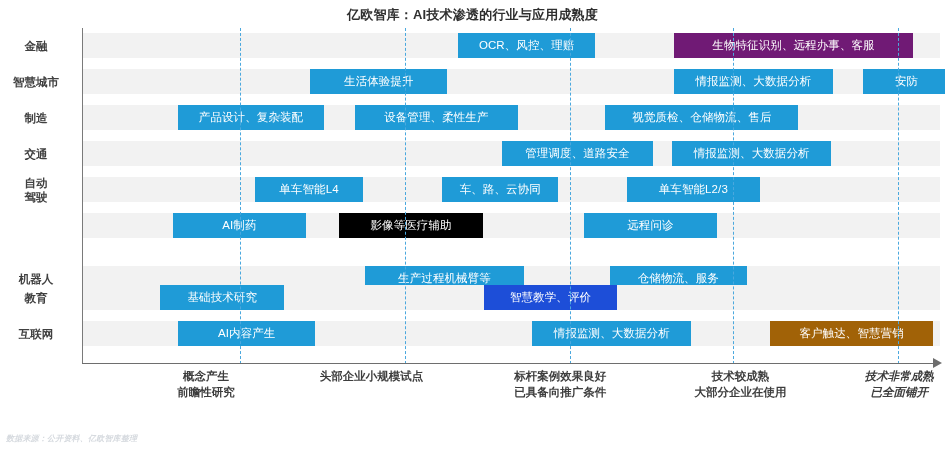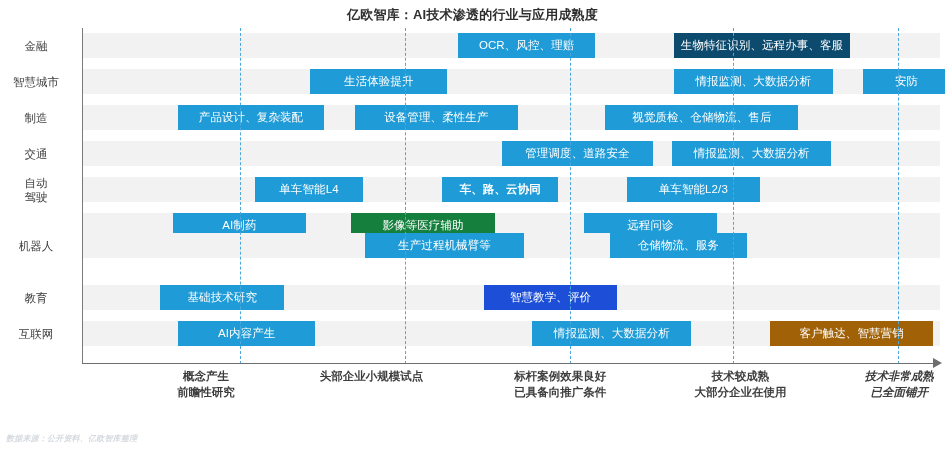--- a/index.html
+++ b/index.html
@@ -54,21 +54,21 @@
     position: absolute;
     left: 0;
     width: 72px;
     top: 0;
     height: 36px;
     display: flex;
     flex-direction: column;
     align-items: center;
     justify-content: center;
     font-size: 11.5px;
-    font-weight: normal;
+    font-weight: bold;
     color: #404040;
     line-height: 14px;
     text-align: center;
   }
 
   
   .bar {
     position: absolute;
     top: 5px;
     height: 25px;
@@ -158,21 +158,21 @@
 
 <div id="plot-area">
   <div id="rows-container">
       <div class="row" style="top: 0px;">
         <div class="row-band" style="background: rgb(242, 242, 242);"></div>
         <div class="row-label">
           <span>金融</span>
         </div>
         <div class="bar" style="left: 278.482px; width: 115.83px; background: rgb(31, 155, 215); margin-top: 36px;">产品设计定价</div>
         <div class="bar" style="left: 458px; width: 137.28px; background: rgb(31, 155, 215);">OCR、风控、理赔</div>
-        <div class="bar" style="left: 674.02px; width: 176px; background: #0c4a6e;">生物特征识别、远程办事、客服</div>
+        <div class="bar" style="left: 674.02px; width: 239px; background: #701a75;">生物特征识别、远程办事、客服</div>
       </div>
       <div class="row" style="top: 36px;">
         <div class="row-band" style="background: rgb(242, 242, 242);"></div>
         <div class="row-label">
           <span>智慧城市</span>
         </div>
         <div class="bar" style="left: 310.228px; width: 137.28px; background: rgb(31, 155, 215);">生活体验提升</div>
         <div class="bar" style="left: 674.02px; width: 158.73px; background: rgb(31, 155, 215);">情报监测、大数据分析</div>
         <div class="bar" style="left: 862.78px; width: 87.516px; background: rgb(31, 155, 215);">安防</div>
       </div>
@@ -193,30 +193,30 @@
         <div class="bar" style="left: 502.42px; width: 150.15px; background: rgb(31, 155, 215);">管理调度、道路安全</div>
         <div class="bar" style="left: 672.304px; width: 158.73px; background: rgb(31, 155, 215);">情报监测、大数据分析</div>
       </div>
       <div class="row" style="top: 144px;">
         <div class="row-band" style="background: rgb(242, 242, 242);"></div>
         <div class="row-label">
           <span>自动</span>
           <span>驾驶</span>
         </div>
         <div class="bar" style="left: 255.316px; width: 107.25px; background: rgb(31, 155, 215);">单车智能L4</div>
-        <div class="bar" style="left: 442.36px; width: 115.83px; background: rgb(31, 155, 215); font-weight: bold;">车、路、云协同</div>
+        <div class="bar" style="left: 442.36px; width: 115.83px; background: rgb(31, 155, 215);">车、路、云协同</div>
         <div class="bar" style="left: 626.83px; width: 132.99px; background: rgb(31, 155, 215);">单车智能L2/3</div>
       </div>
       <div class="row" style="top: 180px;">
         <div class="row-band" style="background: rgb(242, 242, 242);"></div>
         <div class="bar" style="left: 172.948px; width: 132.99px; background: rgb(31, 155, 215);">AI制药</div>
-        <div class="bar" style="left: 351px; width: 144.144px; background: #15803d;">影像等医疗辅助</div>
+        <div class="bar" style="left: 339px; width: 144.144px; background: #000000;">影像等医疗辅助</div>
         <div class="bar" style="left: 583.93px; width: 132.99px; background: rgb(31, 155, 215);">远程问诊</div>
       </div>
-      <div class="row" style="top: 200px;">
+      <div class="row" style="top: 233px;">
         <div class="row-band" style="background: rgb(242, 242, 242);"></div>
         <div class="row-label">
           <span>机器人</span>
         </div>
         <div class="bar" style="left: 365.14px; width: 158.73px; background: rgb(31, 155, 215);">生产过程机械臂等</div>
         <div class="bar" style="left: 609.67px; width: 137.28px; background: rgb(31, 155, 215);">仓储物流、服务</div>
       </div>
       <div class="row" style="top: 252px;">
         <div class="row-band" style="background: rgb(242, 242, 242);"></div>
         <div class="row-label">

